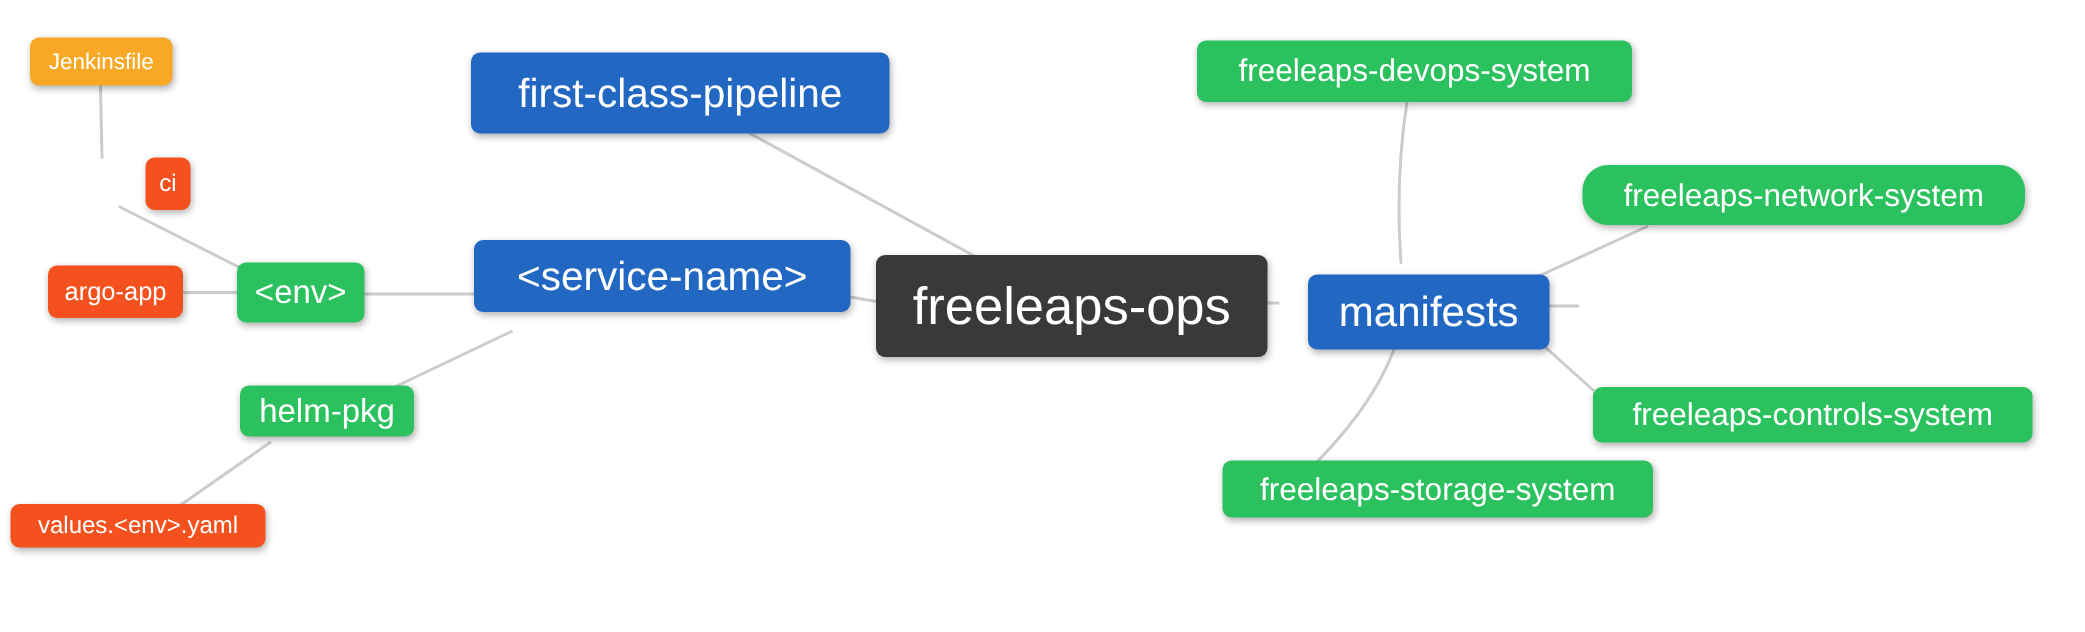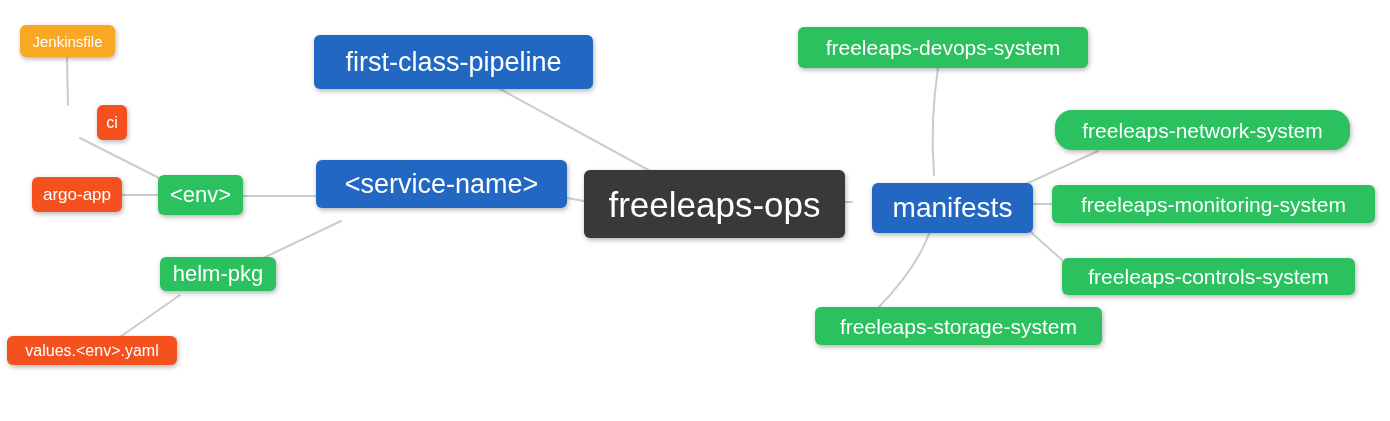--- a/index.html
+++ b/index.html
@@ -69,17 +69,16 @@
   <div id="n-argo-app" class="node red">argo-app</div>
   <div id="n-env" class="node green">&lt;env&gt;</div>
   <div id="n-helm-pkg" class="node green">helm-pkg</div>
   <div id="n-values-env-yaml" class="node red">values.&lt;env&gt;.yaml</div>
   <div id="n-first-class-pipeline" class="node blue">first-class-pipeline</div>
   <div id="n-service-name" class="node blue">&lt;service-name&gt;</div>
   <div id="n-freeleaps-ops" class="node root">freeleaps-ops</div>
   <div id="n-manifests" class="node blue">manifests</div>
   <div id="n-devops-system" class="node green">freeleaps-devops-system</div>
   <div id="n-network-system" class="node green">freeleaps-network-system</div>
-  <div id="n-monitoring-system" class="node green">freeleaps-monitoring-system</div>
   <div id="n-controls-system" class="node green">freeleaps-controls-system</div>
   <div id="n-storage-system" class="node green">freeleaps-storage-system</div>
 
 </div>
 
 </body></html>

